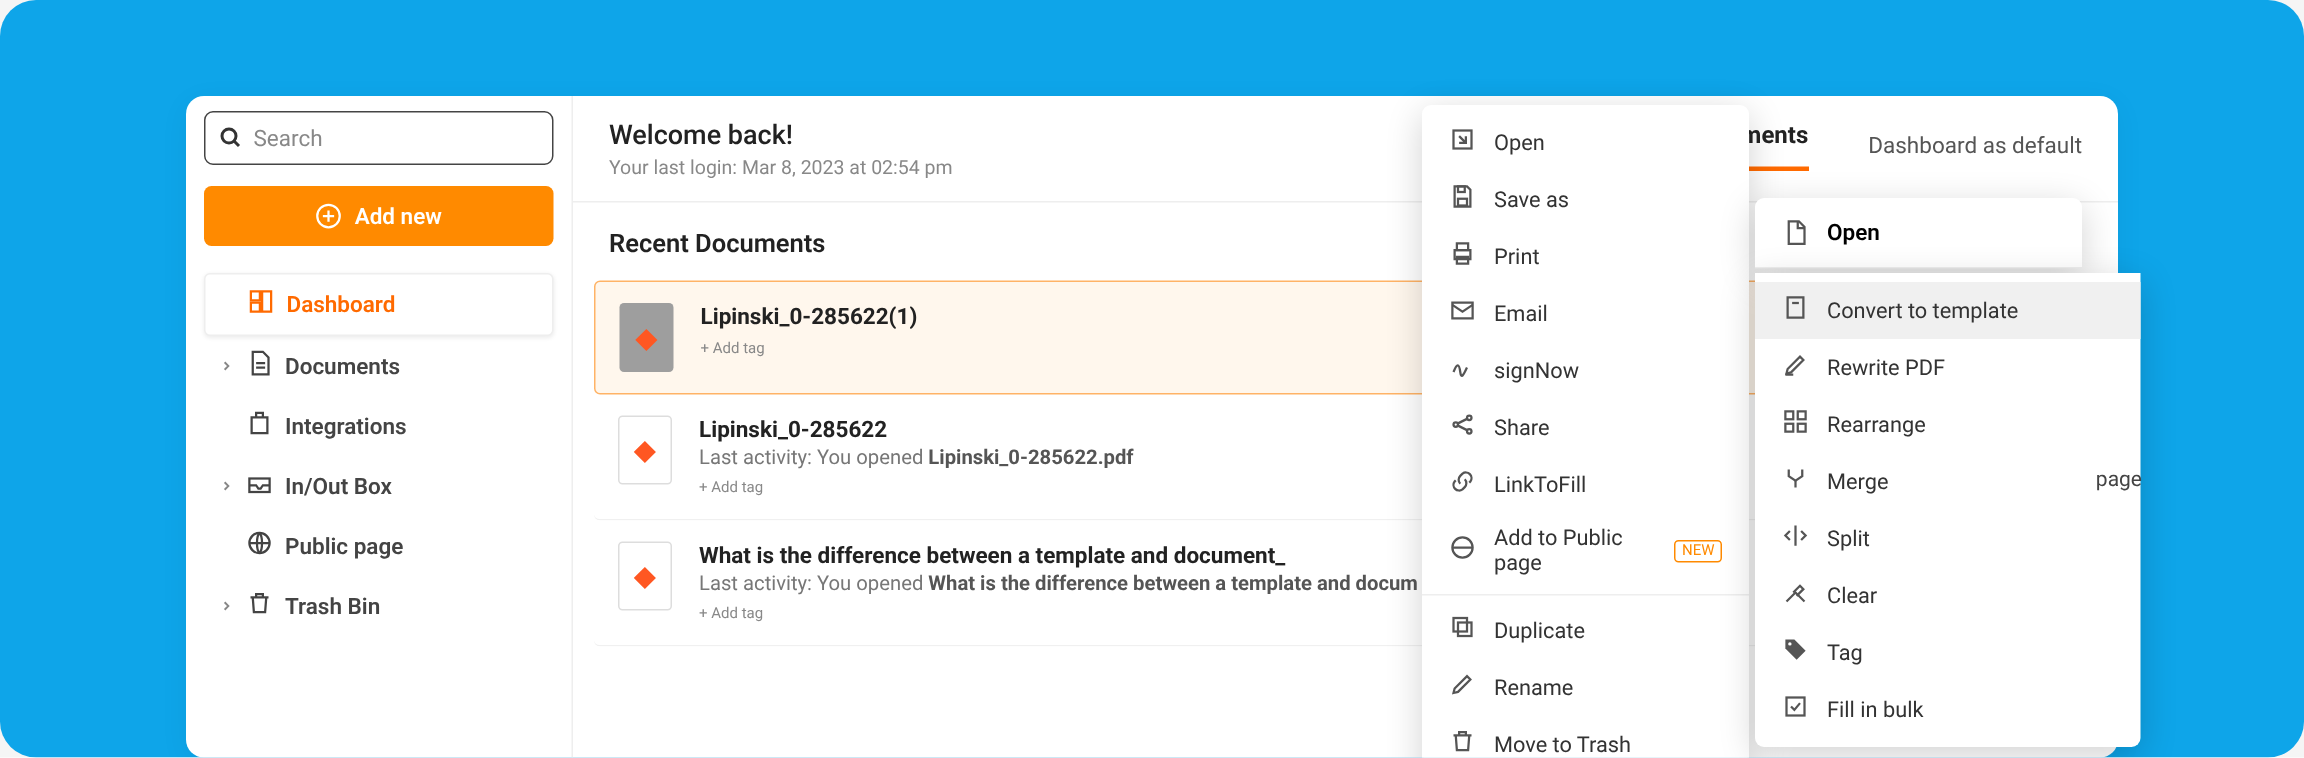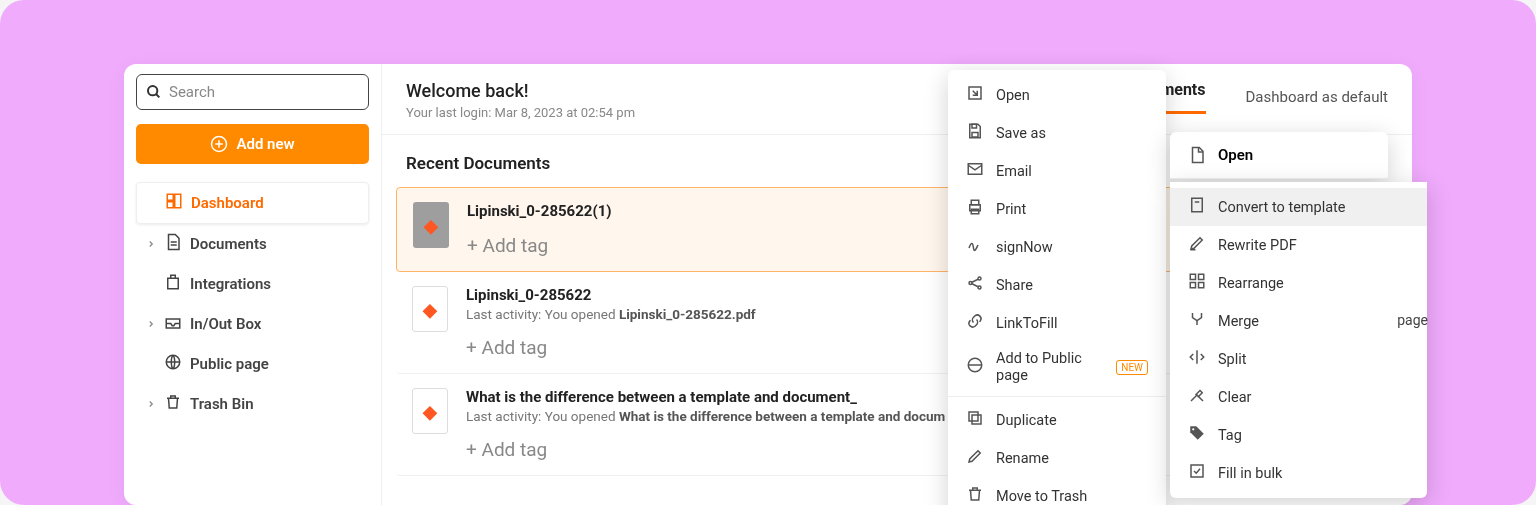--- a/index.html
+++ b/index.html
@@ -1,17 +1,17 @@
 <!DOCTYPE html>
 <html><head>
 <meta charset="utf-8">
 <style>
   * { box-sizing: border-box; margin: 0; padding: 0; font-family: -apple-system, BlinkMacSystemFont, "Segoe UI", Roboto, sans-serif; }
   body { background: #f5f5f5; width: 1536px; height: 505px; overflow: hidden; position: relative; }
-  .canvas { position: absolute; left: 0; right: 0; top: 0; bottom: 0; background: #f0abfc; border-radius: 24px; }
+  .canvas { position: absolute; left: 0; right: 0; top: 0; bottom: 0; background: #0ea5e9; border-radius: 24px; }
   .app { position: absolute; left: 124px; top: 64px; right: 124px; bottom: 0; background: #fff; border-radius: 12px; display: flex; box-shadow: 0 4px 20px rgba(0,0,0,0.05); overflow: hidden; }
   .sidebar { width: 258px; flex-shrink: 0; border-right: 1px solid #eee; padding: 10px 12px; }
   .search-wrap { position: relative; margin-bottom: 14px; }
   .search-wrap .sicon { position: absolute; left: 10px; top: 50%; transform: translateY(-50%); stroke:#333; }
   .search-input { width: 100%; padding: 8px 10px 8px 32px; border: 1px solid #444; border-radius: 6px; font-size: 15px; background: #fff; color:#333; }
   .search-input::placeholder { color: #888; }
   .add-new { width: 100%; background: #ff8a00; color: #fff; border: none; padding: 11px 0; border-radius: 5px; font-size: 15px; font-weight: 600; display: flex; align-items: flex-end; justify-content: center; gap: 8px; cursor: pointer; margin-bottom: 18px; }
   .nav-item { display: flex; align-items: center; gap: 8px; padding: 9px 10px; font-size: 15px; color: #444; cursor: pointer; border-radius:4px; }
   .nav-item.active { color: #ff6a00; background: #fff; box-shadow: 0 1px 3px rgba(0,0,0,0.08); border:1px solid #eee; }
   .nav-item .chev { width: 10px; color: #888; flex-shrink:0; }
@@ -28,21 +28,21 @@
   .doc-list { padding: 0 14px; }
   .doc-item { display: flex; gap: 18px; padding: 14px 16px; border-bottom: 1px solid #f0f0f0; border-radius:4px; }
   .doc-item.selected { background: #fff7ed; border: 1px solid #ffb366; }
   .thumb { width: 36px; height: 46px; flex-shrink:0; border:1px solid #ddd; border-radius:3px; display:flex; align-items:center; justify-content:center; font-size:18px; position:relative; background:#fff; }
   .thumb.dark { background:#9e9e9e; border:none; }
   .thumb .pdfmark { color:#ff5722; font-weight:bold; }
   .doc-body { flex:1; }
   .doc-title { font-size: 15px; font-weight: 700; color: #222; }
   .doc-activity { font-size: 13.5px; color: #777; margin-top: 2px; }
   .doc-activity b { color: #555; }
-  .add-tag { font-size: 19px; color: #888; margin-top: 14px; display:inline-block; cursor:pointer; }
+  .add-tag { font-size: 10px; color: #888; margin-top: 0; display:inline-block; cursor:pointer; }
   .menu { position: absolute; background: #fff; border-radius: 6px; box-shadow: 0 6px 24px rgba(0,0,0,0.18); padding: 6px 0; font-size: 14.5px; color: #333; }
   .menu1 { left: 948px; top: 70px; width: 218px; }
   .menu1 .sep { border-top:1px solid #eee; margin:4px 0; }
   .menu-item { display: flex; align-items: center; gap: 12px; padding: 8px 18px; cursor: pointer; }
   .menu-item.hl { background:#f0f0f0; }
   .menu-item .micon { width:18px; flex-shrink:0; color:#555; }
   .badge-new { font-size:10px; border:1px solid #ff8a00; color:#ff8a00; border-radius:3px; padding:1px 4px; margin-left:auto; }
   .submenu-header { position:absolute; left:1170px; top:132px; width:218px; background:#fff; border-radius:6px 6px 0 0; box-shadow:0 6px 24px rgba(0,0,0,0.18); padding:14px 18px; border-bottom:1px solid #eee; display:flex; align-items:center; gap:12px; font-size:15px; font-weight:600; }
   .menu2 { left: 1170px; top: 182px; width: 257px; border-radius:0 0 6px 6px; }
   .svg-ico { display:inline-block; vertical-align:middle; }
@@ -174,32 +174,32 @@
       <div class="menu-item">
         <span class="micon"><svg viewBox="0 0 24 24" width="18" height="18" fill="none" stroke="currentColor" stroke-width="2">
             <path d="M5 3h11l3 3v15H5z"></path>
             <rect x="8" y="14" width="8" height="6"></rect>
             <rect x="8" y="3" width="6" height="5"></rect>
           </svg></span>
         <span>Save as</span>
       </div>
       <div class="menu-item">
         <span class="micon"><svg viewBox="0 0 24 24" width="18" height="18" fill="none" stroke="currentColor" stroke-width="2">
-            <rect x="3" y="5" width="18" height="14"></rect>
-            <path d="M3 7l9 6 9-6"></path>
-          </svg></span>
-        <span>Email</span>
-      </div>
-      <div class="menu-item">
-        <span class="micon"><svg viewBox="0 0 24 24" width="18" height="18" fill="none" stroke="currentColor" stroke-width="2">
             <rect x="5" y="9" width="14" height="8"></rect>
             <rect x="7" y="3" width="10" height="6"></rect>
             <rect x="7" y="15" width="10" height="6"></rect>
           </svg></span>
         <span>Print</span>
+      </div>
+      <div class="menu-item">
+        <span class="micon"><svg viewBox="0 0 24 24" width="18" height="18" fill="none" stroke="currentColor" stroke-width="2">
+            <rect x="3" y="5" width="18" height="14"></rect>
+            <path d="M3 7l9 6 9-6"></path>
+          </svg></span>
+        <span>Email</span>
       </div>
       <div class="menu-item">
         <span class="micon"><svg viewBox="0 0 24 24" width="18" height="18" fill="none" stroke="currentColor" stroke-width="2">
             <path d="M4 16c3-8 5-8 6 0s4 0 6-4"></path>
           </svg></span>
         <span>signNow</span>
       </div>
       <div class="menu-item">
         <span class="micon"><svg viewBox="0 0 24 24" width="18" height="18" fill="none" stroke="currentColor" stroke-width="2">
             <circle cx="6" cy="12" r="2"></circle>

